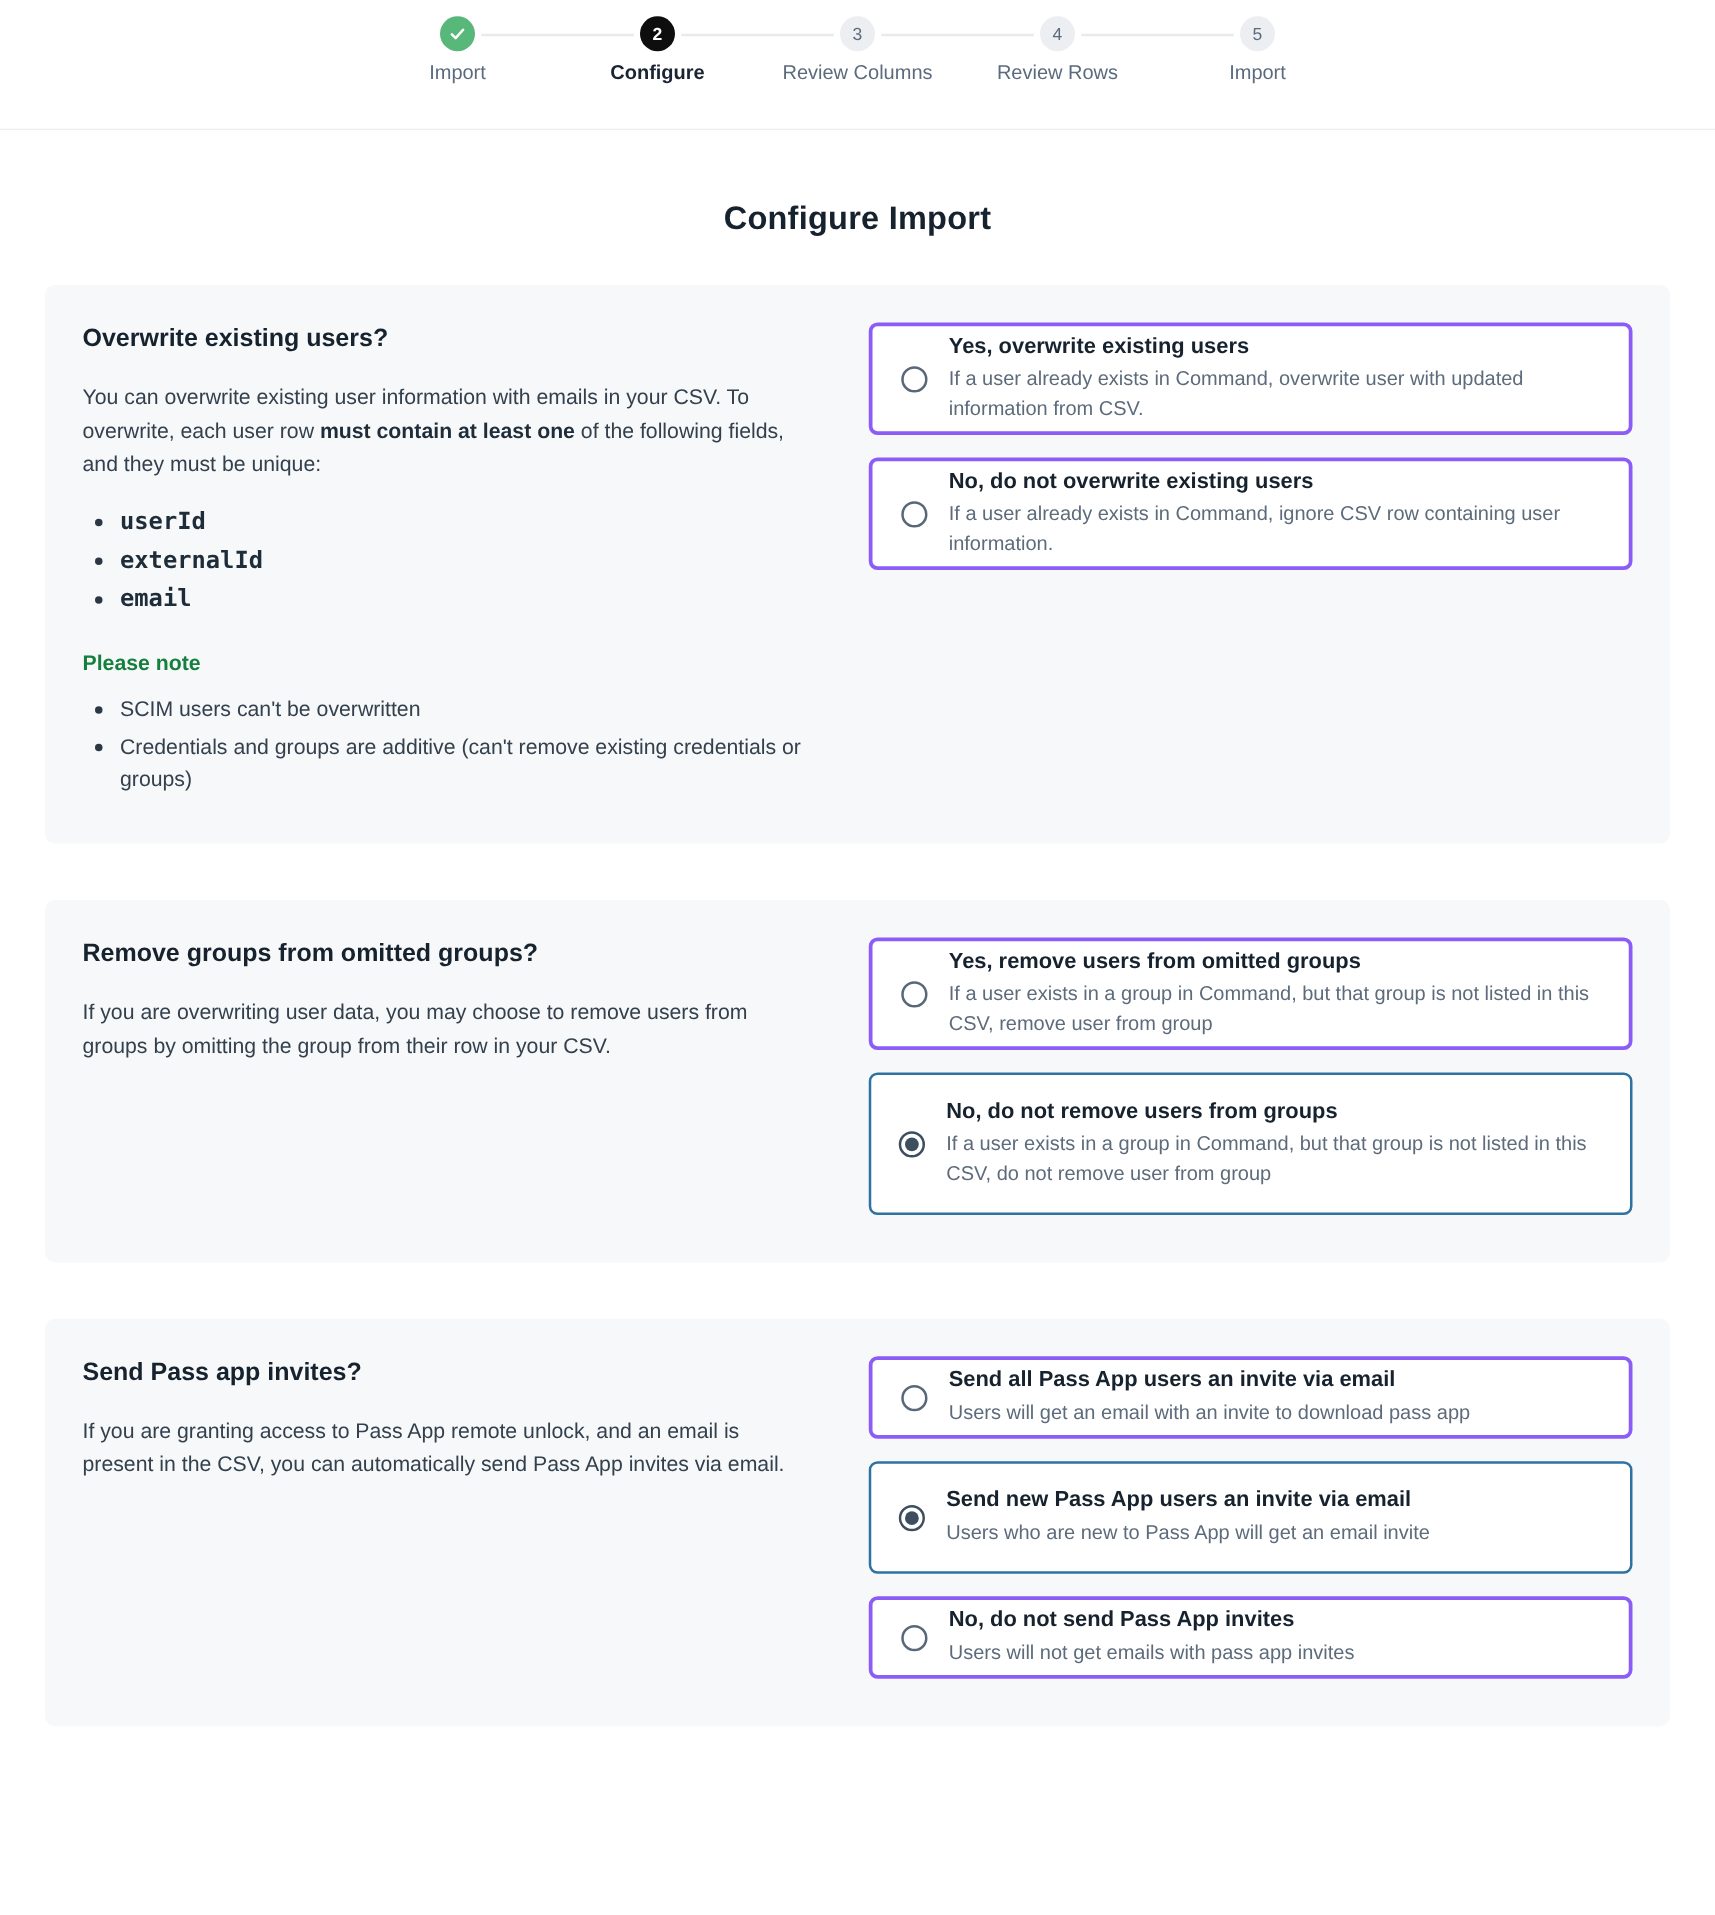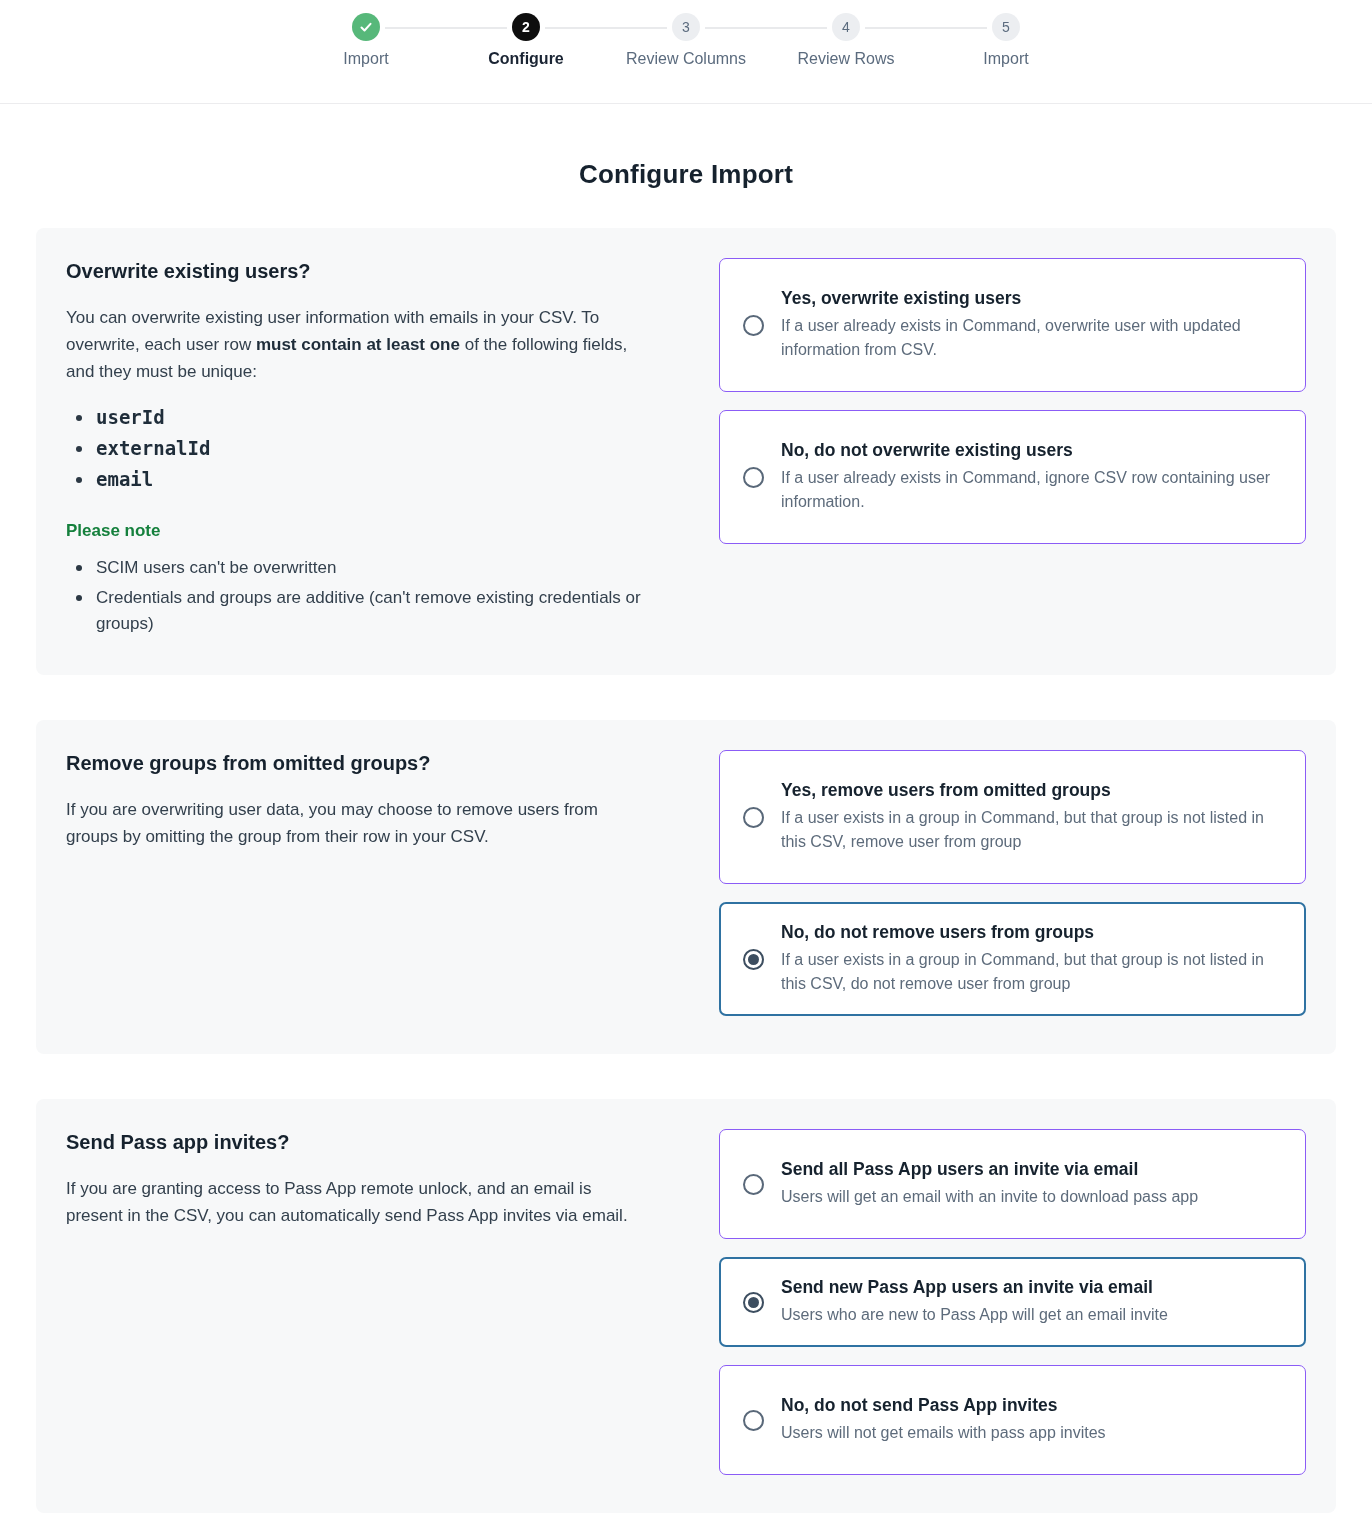--- a/index.html
+++ b/index.html
@@ -71,21 +71,21 @@
     letter-spacing: 0.2px;
     text-align: center;
   }
 
   .config-section {
     background: #f7f8f9;
     border-radius: 8px;
     padding: 30px 30px 34px;
     margin-bottom: 45px;
     display: flex;
-    gap: 76px;
+    gap: 52px;
   }
   .section-left  { width: 577px; flex-shrink: 0; }
   .section-right { flex: 1; min-width: 0; }
 
   .section-heading {
     font-size: 20px;
     font-weight: bold;
     color: #16222e;
     margin: 2px 0 21px;
   }
@@ -128,23 +128,23 @@
     font-weight: bold;
     color: #15803d;
     margin-top: 30px;
   }
   ul.note-list { margin-top: 14px; }
   ul.note-list li { margin-bottom: 4px; }
 
   
   .option-card {
     background: #ffffff;
-    border: 1px solid #8b5cf6;
+    border: 3px solid #8b5cf6;
     border-radius: 7px;
-    padding: 29px 23px;
+    padding: 5px 23px;
     margin-bottom: 18px;
     display: flex;
     align-items: center;
     gap: 17px;
     cursor: pointer;
   }
   .option-card:last-child { margin-bottom: 4px; }
   .option-card.selected {
     border: 2px solid #2f72a2;
     padding: 18px 22px;

